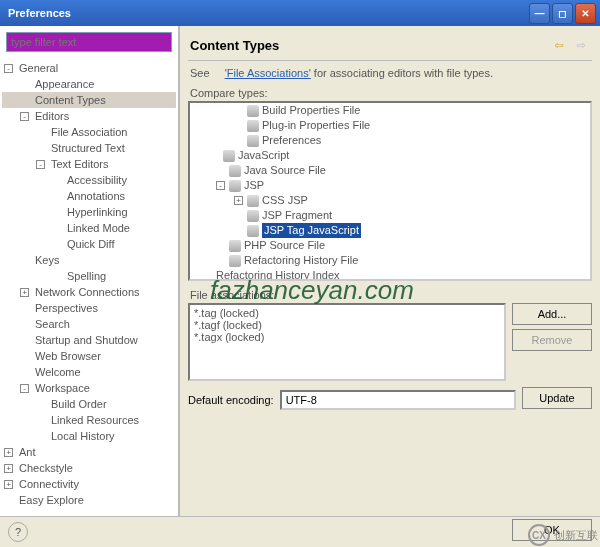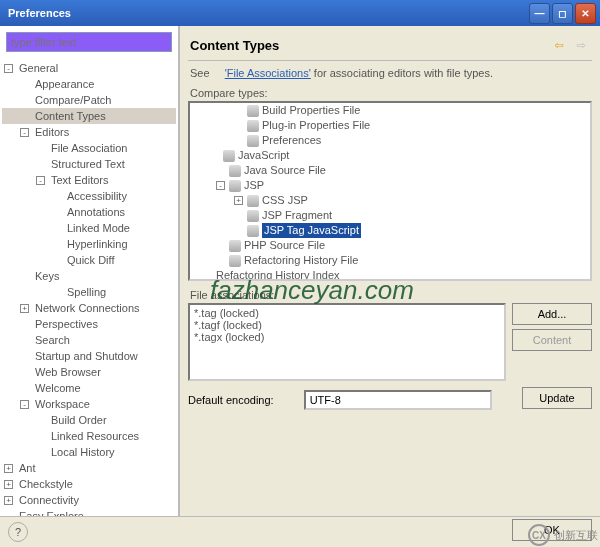--- a/index.html
+++ b/index.html
@@ -3,21 +3,21 @@
 <meta charset="utf-8">
 <style>
 * { box-sizing: border-box; margin: 0; padding: 0; font-family: Tahoma, sans-serif; font-size: 11px; }
 body { width: 600px; height: 547px; overflow: hidden; background: #ece9d8; }
 .titlebar { height: 26px; background: linear-gradient(to bottom, #3a78d6, #2a5db7); display: flex; align-items: center; padding: 0 4px; color: #fff; font-weight: bold; }
 .titlebar-text { flex: 1; padding-left: 4px; }
 .win-btn { width: 21px; height: 21px; margin-left: 2px; background: linear-gradient(to bottom, #5a8de0, #3a6dc0); border: 1px solid #2a5090; border-radius: 3px; display: flex; align-items: center; justify-content: center; color: #fff; font-size: 10px; cursor: pointer; }
 .win-close { background: linear-gradient(to bottom, #e07050, #c04020); border-color: #903020; }
 .main { display: flex; height: 490px; }
 .left { width: 180px; background: #fff; border-right: 2px solid #bbb; display: flex; flex-direction: column; }
-.filter { margin: 6px; padding: 2px 4px; border: 1px solid #7f9db9; background: #8b5cf6; height: 20px; }
+.filter { margin: 6px; padding: 2px 4px; border: 1px solid #7f9db9; background: #a21caf; height: 20px; }
 .tree { flex: 1; overflow: auto; padding: 2px; color: #555; }
 .tn { white-space: nowrap; line-height: 16px; display: flex; align-items: center; }
 .tn .tg { width: 9px; height: 9px; border: 1px solid #888; display: inline-flex; align-items: center; justify-content: center; font-size: 8px; line-height: 7px; margin-right: 4px; background: #fff; cursor: pointer; }
 .tn .sp { display: inline-block; }
 .tn.sel { background: #d6d0c6; }
 .tn .lbl { padding: 0 2px; cursor: pointer; }
 .right { flex: 1; display: flex; flex-direction: column; padding: 4px 8px; background: #ece9d8; }
 .rh { display: flex; align-items: center; border-bottom: 1px solid #bbb; padding: 6px 2px; }
 .rh-title { font-weight: bold; font-size: 13px; flex: 1; }
 .nav-ic { width: 18px; height: 18px; margin-left: 4px; display: flex; align-items: center; justify-content: center; color: #d9a020; cursor: pointer; }
@@ -29,21 +29,21 @@
 .falist { height: 78px; padding: 2px 4px; color: #555; }
 .cn { white-space: nowrap; line-height: 15px; display: flex; align-items: center; color: #555; padding-left: 20px; }
 .cn .tg { width: 9px; height: 9px; border: 1px solid #888; display: inline-flex; align-items: center; justify-content: center; font-size: 8px; line-height: 7px; margin-right: 4px; background: #fff; cursor: pointer; }
 .cn .ic { width: 12px; height: 12px; margin-right: 3px; display: inline-block; background: linear-gradient(#ddd,#aaa); border-radius: 2px; }
 .cn.sel .cl { background: #1a4fa0; color: #fff; padding: 0 2px; }
 .farow { display: flex; margin-top: 6px; }
 .facol { flex: 1; display: flex; flex-direction: column; }
 .bcol { width: 80px; display: flex; flex-direction: column; margin-left: 6px; }
 .btn { height: 22px; margin-bottom: 4px; border: 1px solid #888; background: #ece9d8; cursor: pointer; }
 .btn[disabled] { color: #999; }
-.encrow { display: flex; align-items: center; margin-top: 6px; gap: 24px; }
+.encrow { display: flex; align-items: center; margin-top: 6px; }
 .encrow input { flex: 1; margin: 0 6px; border: 2px inset #ccc; height: 20px; padding: 0 4px; }
 .bottom { height: 31px; border-top: 1px solid #bbb; display: flex; align-items: center; padding: 0 8px; }
 .help-ic { width: 20px; height: 20px; border: 1px solid #aaa; border-radius: 50%; display: flex; align-items: center; justify-content: center; color: #555; cursor: pointer; }
 .bottom .spacer { flex: 1; }
 .bottom .btn { width: 80px; }
 .watermark { position: absolute; top: 275px; left: 210px; font-size: 26px; color: #14532d; font-weight: 500; font-style: italic; pointer-events: none; opacity: 0.85; }
 .logo { position: absolute; bottom: 1px; right: 2px; font-size: 11px; color: #888; display: flex; align-items: center; gap: 4px; }
 .logo .cx { width: 22px; height: 22px; border: 2px solid #999; border-radius: 50%; display: flex; align-items: center; justify-content: center; font-weight: bold; color: #999; font-size: 10px; }
 </style>
 </head>
@@ -63,25 +63,20 @@
         <div class="tn">
           <span class="sp" style="width: 2px;"></span>
           <span class="tg">-</span>
           <span class="lbl">General</span>
         </div>
         <div class="tn">
           <span class="sp" style="width: 18px;"></span>
           <span class="tg" style="visibility: hidden;"></span>
           <span class="lbl">Appearance</span>
         </div>
-        <div class="tn">
-          <span class="sp" style="width: 18px;"></span>
-          <span class="tg" style="visibility: hidden;"></span>
-          <span class="lbl">Compare/Patch</span>
-        </div>
         <div class="tn sel">
           <span class="sp" style="width: 18px;"></span>
           <span class="tg" style="visibility: hidden;"></span>
           <span class="lbl">Content Types</span>
         </div>
         <div class="tn">
           <span class="sp" style="width: 18px;"></span>
           <span class="tg">-</span>
           <span class="lbl">Editors</span>
         </div>
@@ -106,26 +101,26 @@
           <span class="lbl">Accessibility</span>
         </div>
         <div class="tn">
           <span class="sp" style="width: 50px;"></span>
           <span class="tg" style="visibility: hidden;"></span>
           <span class="lbl">Annotations</span>
         </div>
         <div class="tn">
           <span class="sp" style="width: 50px;"></span>
           <span class="tg" style="visibility: hidden;"></span>
+          <span class="lbl">Hyperlinking</span>
+        </div>
+        <div class="tn">
+          <span class="sp" style="width: 50px;"></span>
+          <span class="tg" style="visibility: hidden;"></span>
           <span class="lbl">Linked Mode</span>
-        </div>
-        <div class="tn">
-          <span class="sp" style="width: 50px;"></span>
-          <span class="tg" style="visibility: hidden;"></span>
-          <span class="lbl">Hyperlinking</span>
         </div>
         <div class="tn">
           <span class="sp" style="width: 50px;"></span>
           <span class="tg" style="visibility: hidden;"></span>
           <span class="lbl">Quick Diff</span>
         </div>
         <div class="tn">
           <span class="sp" style="width: 18px;"></span>
           <span class="tg" style="visibility: hidden;"></span>
           <span class="lbl">Keys</span>
@@ -284,21 +279,21 @@
         <div class="lbl2">File associations:</div>
         <div class="list falist" id="falist">
             <div>*.tag (locked)</div>
             <div>*.tagf (locked)</div>
             <div>*.tagx (locked)</div>
           </div>
       </div>
       <div class="bcol">
         <div style="height:16px"></div>
         <button class="btn">Add...</button>
-        <button class="btn" disabled="">Content</button>
+        <button class="btn" disabled="">Remove</button>
       </div>
     </div>
 
     <div class="encrow">
       <span>Default encoding:</span>
       <input value="UTF-8" style="">
       <button class="btn" style="width:70px">Update</button>
     </div>
   </div>
 </div>

